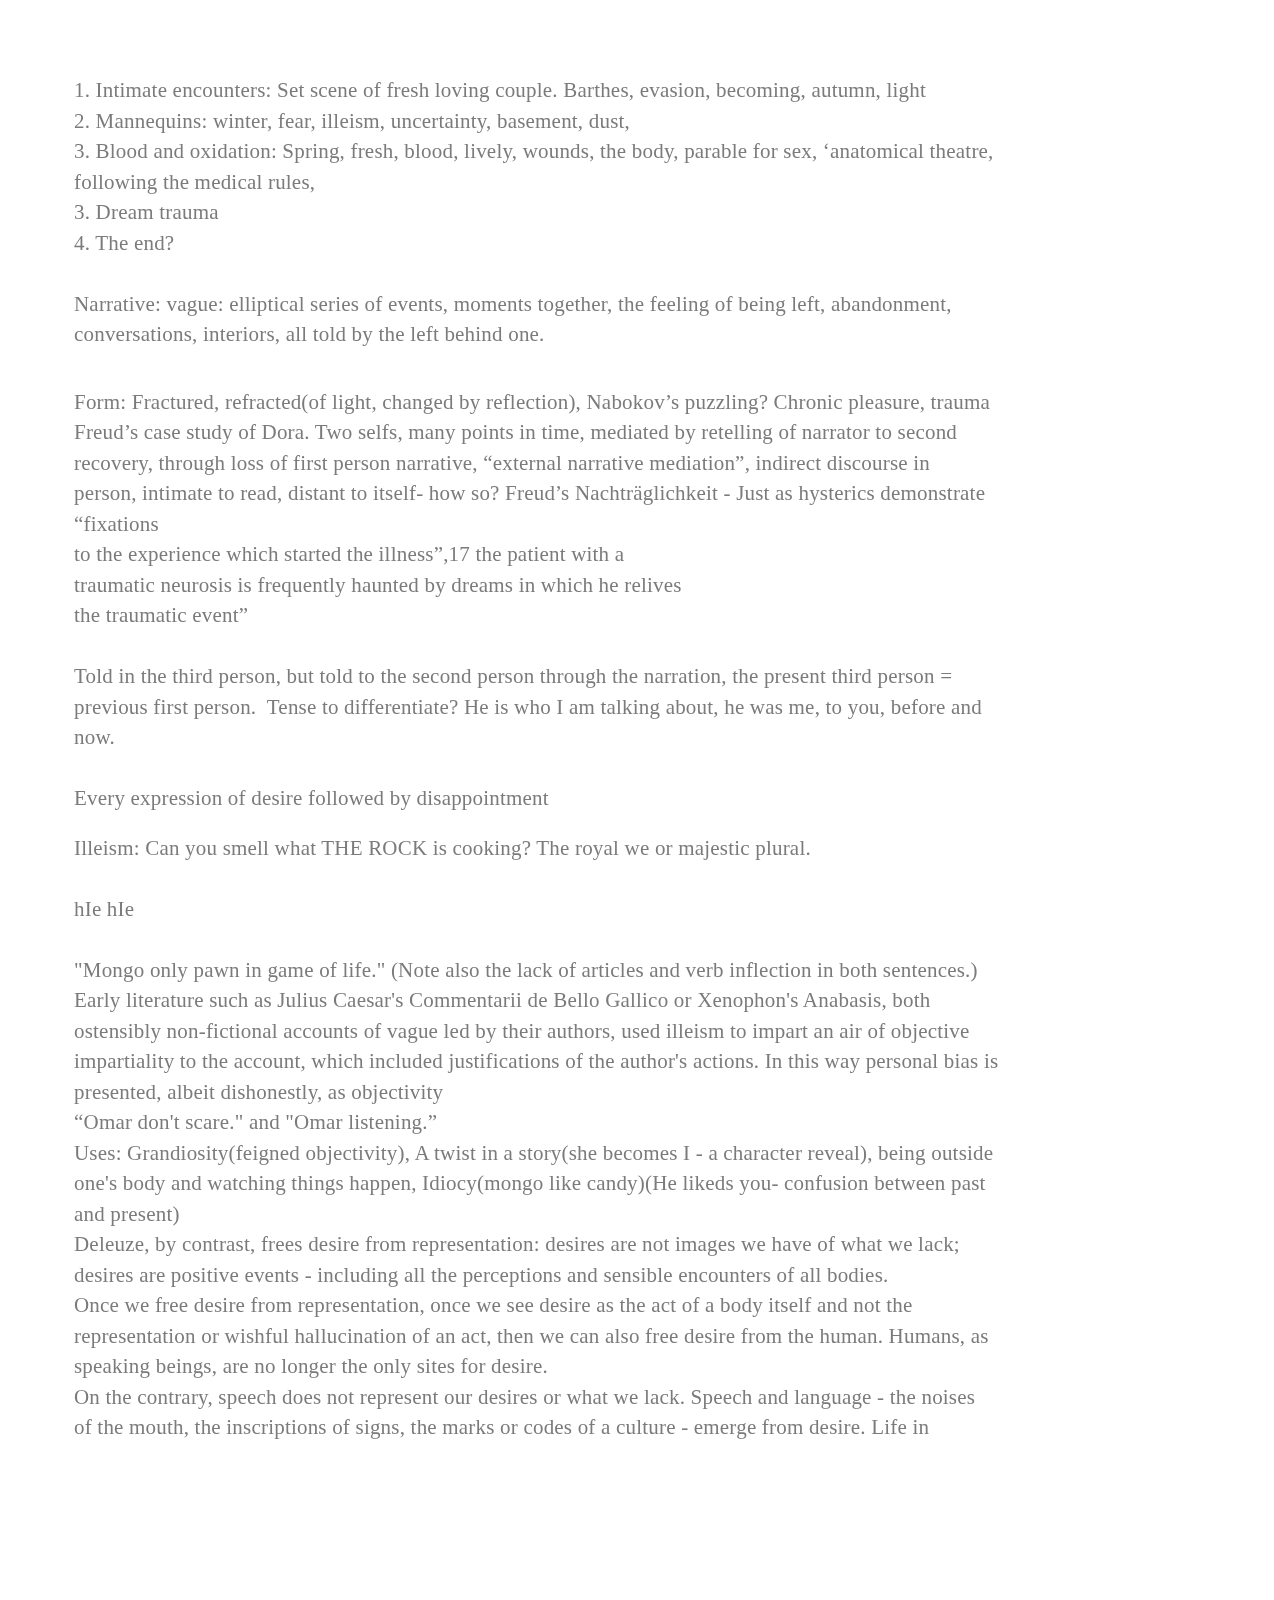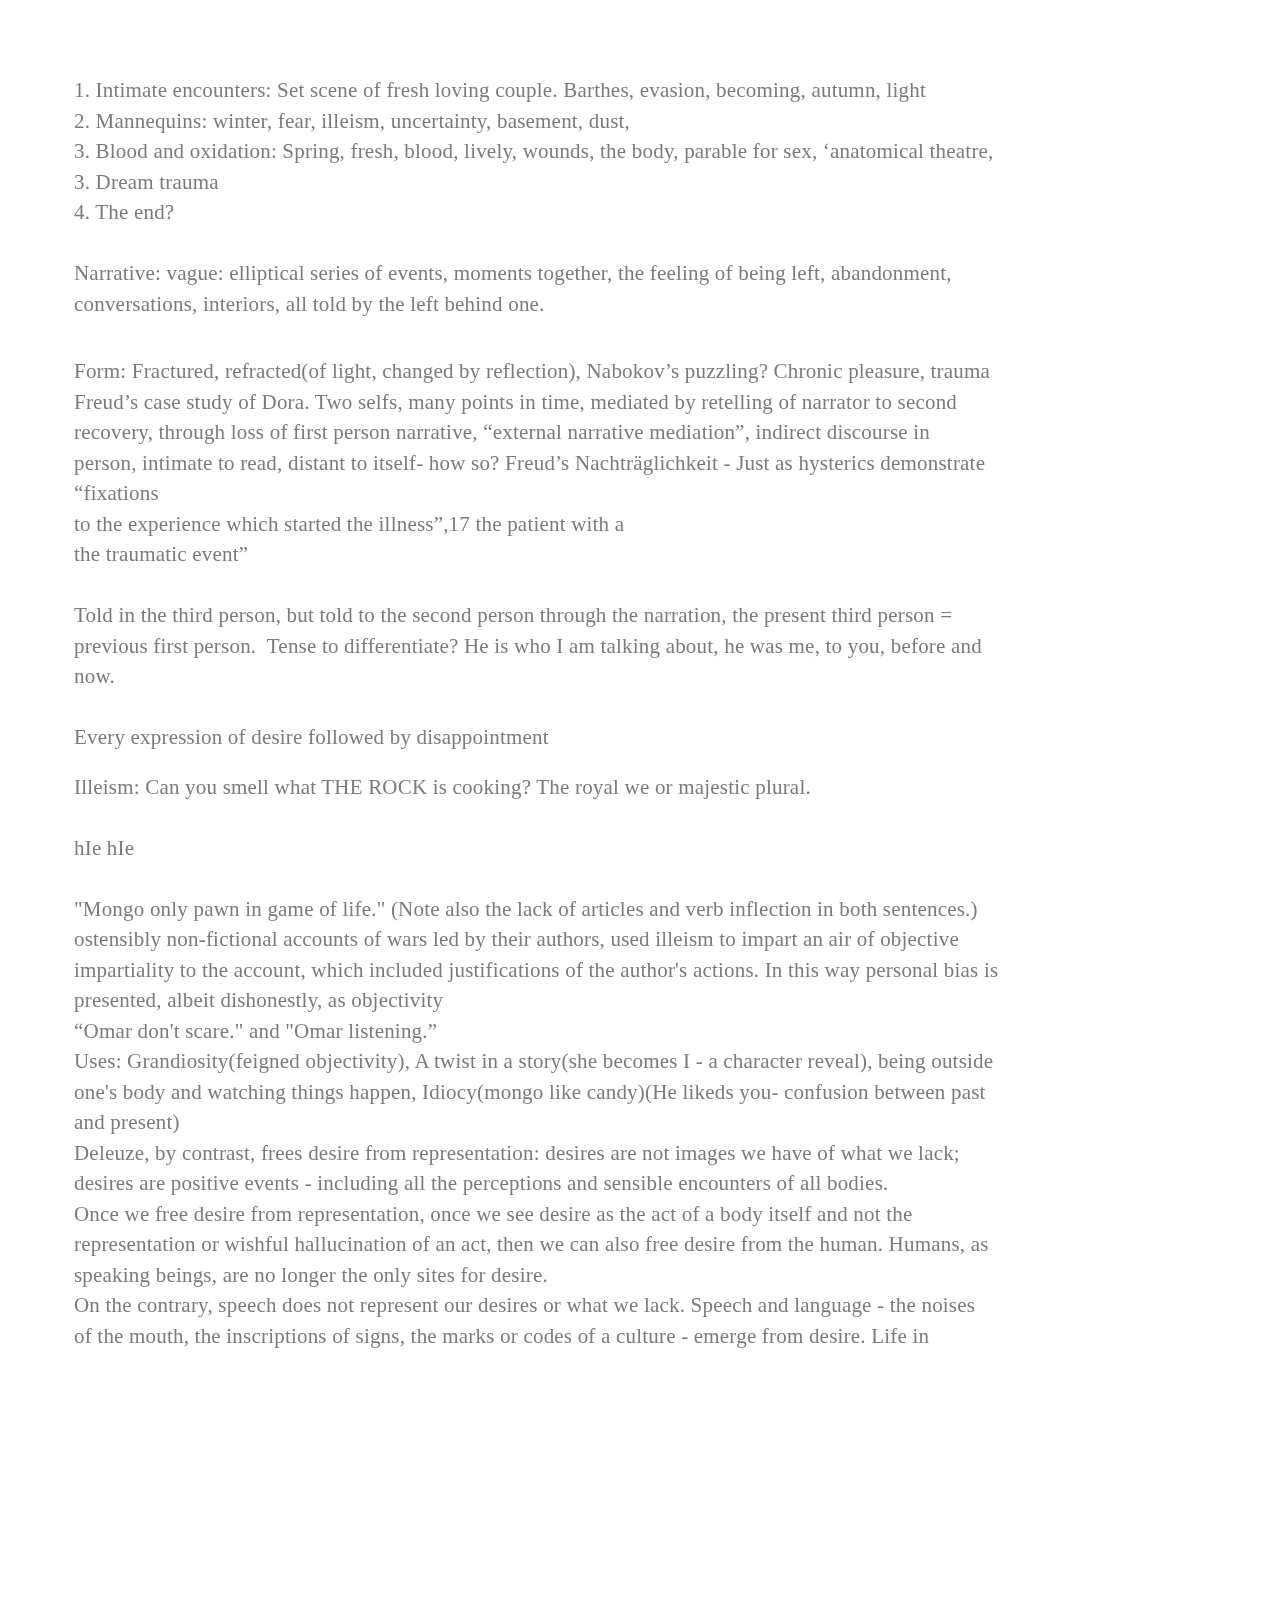--- a/index.html
+++ b/index.html
@@ -38,53 +38,56 @@
 </style>
 </head>
 <body>
 
 <div class="page">
   <div class="doc-body" id="doc" style="color: rgb(123, 123, 123);">
       <div class="para" style="margin-bottom: 30.5px;">
         <div class="line">1. Intimate encounters: Set scene of fresh loving couple. Barthes, evasion, becoming, autumn, light</div>
         <div class="line">2. Mannequins: winter, fear, illeism, uncertainty, basement, dust,</div>
         <div class="line">3. Blood and oxidation: Spring, fresh, blood, lively, wounds, the body, parable for sex, ‘anatomical theatre,</div>
+        <div class="line">following the medical rules,</div>
         <div class="line">3. Dream trauma</div>
         <div class="line">4. The end?</div>
       </div>
       <div class="para" style="margin-bottom: 37px;">
         <div class="line">Narrative: vague: elliptical series of events, moments together, the feeling of being left, abandonment,</div>
         <div class="line">conversations, interiors, all told by the left behind one.</div>
       </div>
       <div class="para" style="margin-bottom: 30.5px;">
         <div class="line">Form: Fractured, refracted(of light, changed by reflection), Nabokov’s puzzling? Chronic pleasure, trauma</div>
         <div class="line">Freud’s case study of Dora. Two selfs, many points in time, mediated by retelling of narrator to second</div>
         <div class="line">recovery, through loss of first person narrative, “external narrative mediation”, indirect discourse in</div>
         <div class="line">person, intimate to read, distant to itself- how so? Freud’s Nachträglichkeit - Just as hysterics demonstrate</div>
         <div class="line">“fixations</div>
         <div class="line">to the experience which started the illness”,17 the patient with a</div>
+        <div class="line">traumatic neurosis is frequently haunted by dreams in which he relives</div>
         <div class="line">the traumatic event”</div>
       </div>
       <div class="para" style="margin-bottom: 30.5px;">
         <div class="line">Told in the third person, but told to the second person through the narration, the present third person =</div>
         <div class="line">previous first person.  Tense to differentiate? He is who I am talking about, he was me, to you, before and</div>
         <div class="line">now.</div>
       </div>
       <div class="para" style="margin-bottom: 19px;">
         <div class="line">Every expression of desire followed by disappointment</div>
       </div>
       <div class="para" style="margin-bottom: 30.5px;">
         <div class="line">Illeism: Can you smell what THE ROCK is cooking? The royal we or majestic plural.</div>
       </div>
       <div class="para" style="margin-bottom: 30.5px;">
         <div class="line">hIe hIe</div>
       </div>
       <div class="para" style="margin-bottom: 0px;">
         <div class="line">"Mongo only pawn in game of life." (Note also the lack of articles and verb inflection in both sentences.)</div>
-        <div class="line">ostensibly non-fictional accounts of wars led by their authors, used illeism to impart an air of objective</div>
+        <div class="line">Early literature such as Julius Caesar's Commentarii de Bello Gallico or Xenophon's Anabasis, both</div>
+        <div class="line">ostensibly non-fictional accounts of vague led by their authors, used illeism to impart an air of objective</div>
         <div class="line">impartiality to the account, which included justifications of the author's actions. In this way personal bias is</div>
         <div class="line">presented, albeit dishonestly, as objectivity</div>
         <div class="line">“Omar don't scare." and "Omar listening.”</div>
         <div class="line">Uses: Grandiosity(feigned objectivity), A twist in a story(she becomes I - a character reveal), being outside</div>
         <div class="line">one's body and watching things happen, Idiocy(mongo like candy)(He likeds you- confusion between past</div>
         <div class="line">and present)</div>
         <div class="line">Deleuze, by contrast, frees desire from representation: desires are not images we have of what we lack;</div>
         <div class="line">desires are positive events - including all the perceptions and sensible encounters of all bodies.</div>
         <div class="line">Once we free desire from representation, once we see desire as the act of a body itself and not the</div>
         <div class="line">representation or wishful hallucination of an act, then we can also free desire from the human. Humans, as</div>

